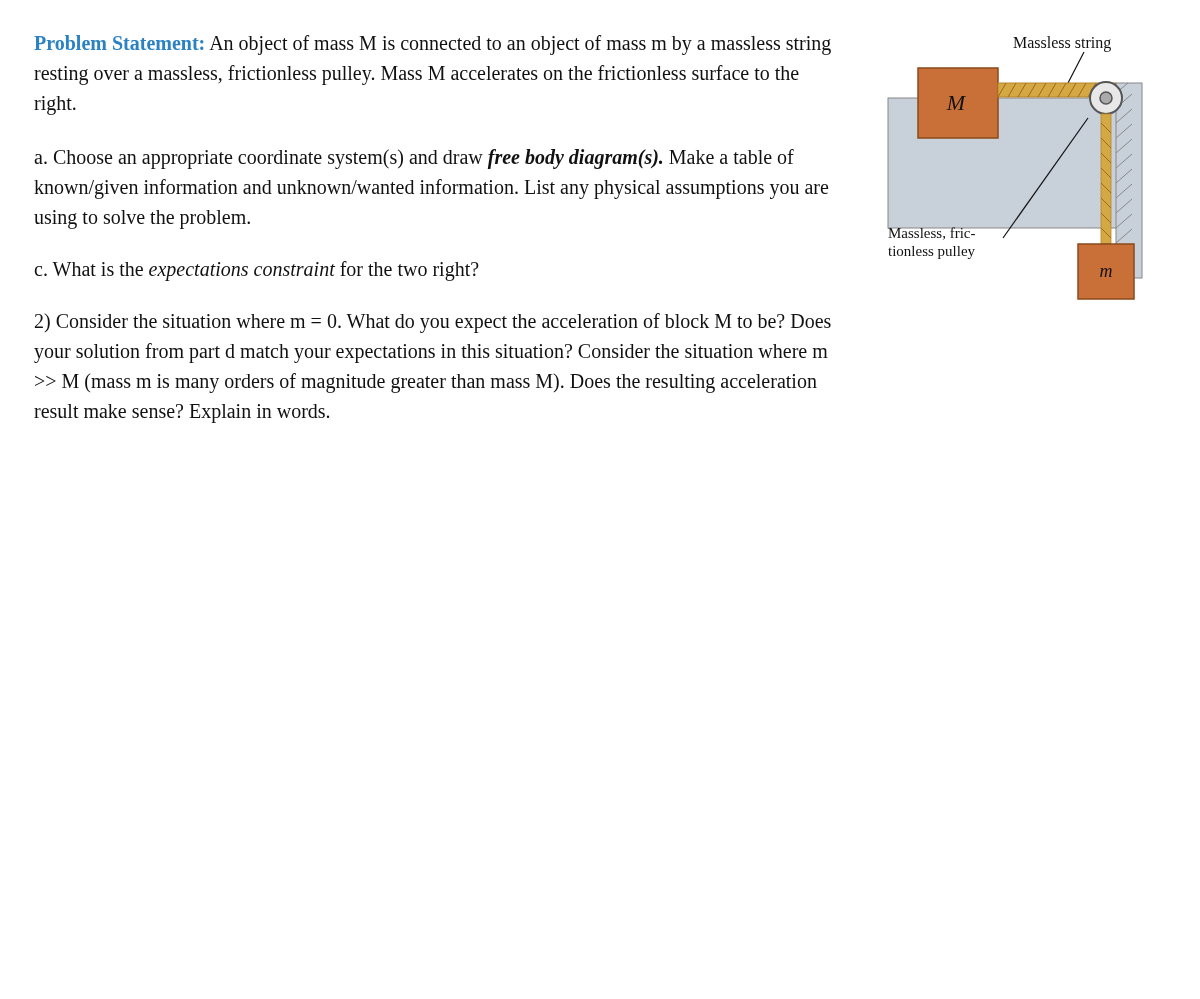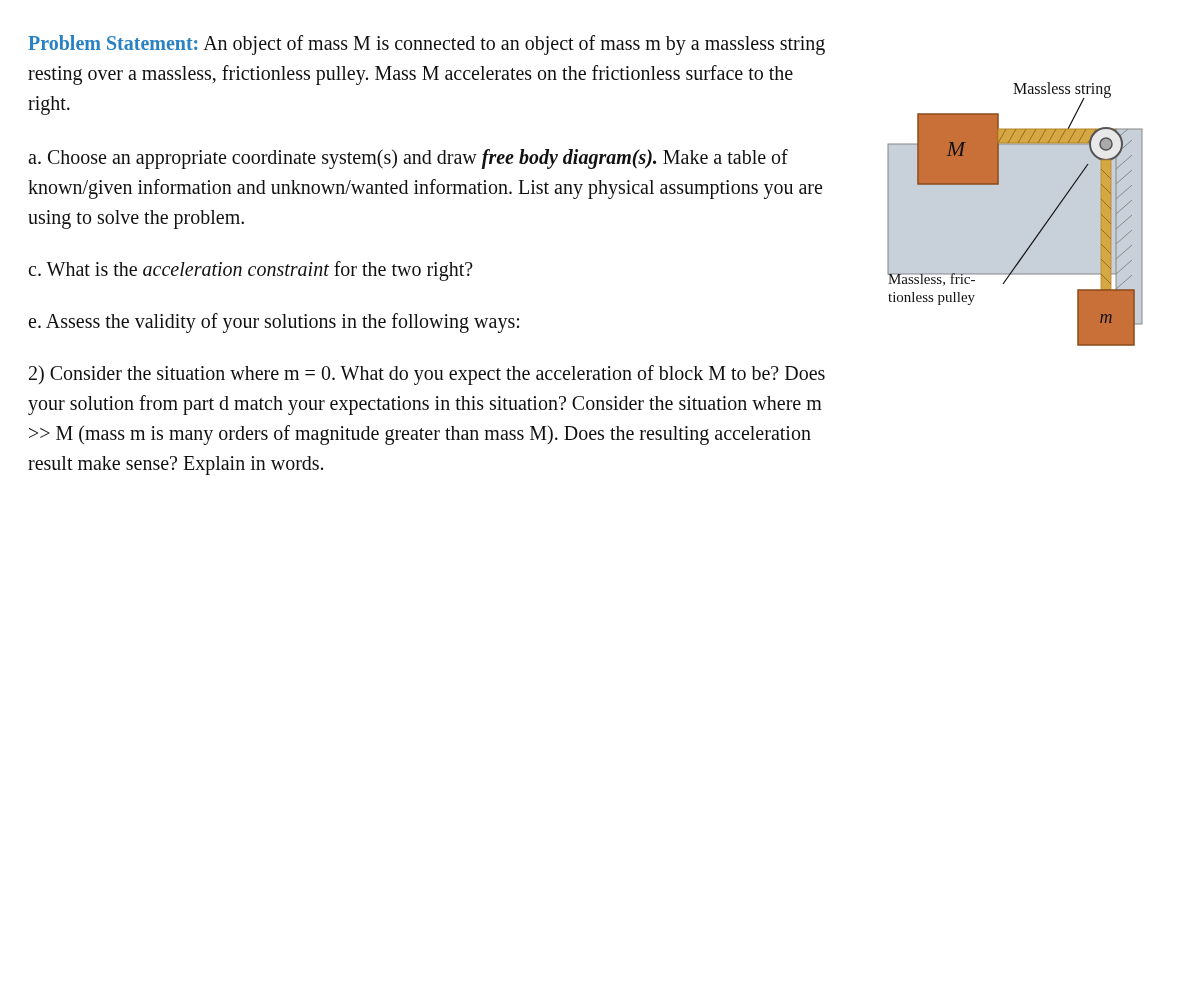--- a/index.html
+++ b/index.html
@@ -10,21 +10,22 @@
       font-family: Georgia, 'Times New Roman', serif;
       font-size: 20px;
       line-height: 1.5;
       color: #111;
       padding: 28px 32px 32px 28px;
     }
 
     .page-layout {
       display: flex;
       gap: 20px;
-      align-items: center;
+      align-items: flex-start;
+      margin-left: 6px;
     }
 
     .text-column {
       flex: 1;
       min-width: 0;
     }
 
     .diagram-column {
       width: 310px;
       flex-shrink: 0;
@@ -76,27 +77,24 @@
     <div class="problem-statement">
       <span class="label-blue">Problem Statement:</span><span> An object of mass M is connected to an object of mass m by a massless string resting over a massless, frictionless pulley. Mass M accelerates on the frictionless surface to the right.</span>
     </div>
 
     <div class="question-block">
       <span>a. Choose an appropriate coordinate system(s) and draw </span><span class="italic-bold">free body diagram(s).</span><span> Make a table of known/given information and unknown/wanted information. List any physical assumptions you are using to solve the problem.</span>
     </div>
 
 
     <div class="question-block">
-      <span>c. What is the </span><span class="italic">acceleration constraint</span><span> for the two right?</span>
+      <span>c. What is the </span><span class="italic">expectations constraint</span><span> for the two right?</span>
     </div>
 
 
-    <div class="question-block">
-      <span>e. Assess the validity of your solutions in the following ways:</span>
-    </div>
 
 
     <div class="full-width-block">
       <span>2) Consider the situation where m = 0. What do you expect the acceleration of block M to be? Does your solution from part d match your expectations in this situation? Consider the situation where m &gt;&gt; M (mass m is many orders of magnitude greater than mass M). Does the resulting acceleration result make sense? Explain in words.</span>
     </div>
 
   </div>
 
   <div class="diagram-column">
     <div class="diagram-wrapper">

